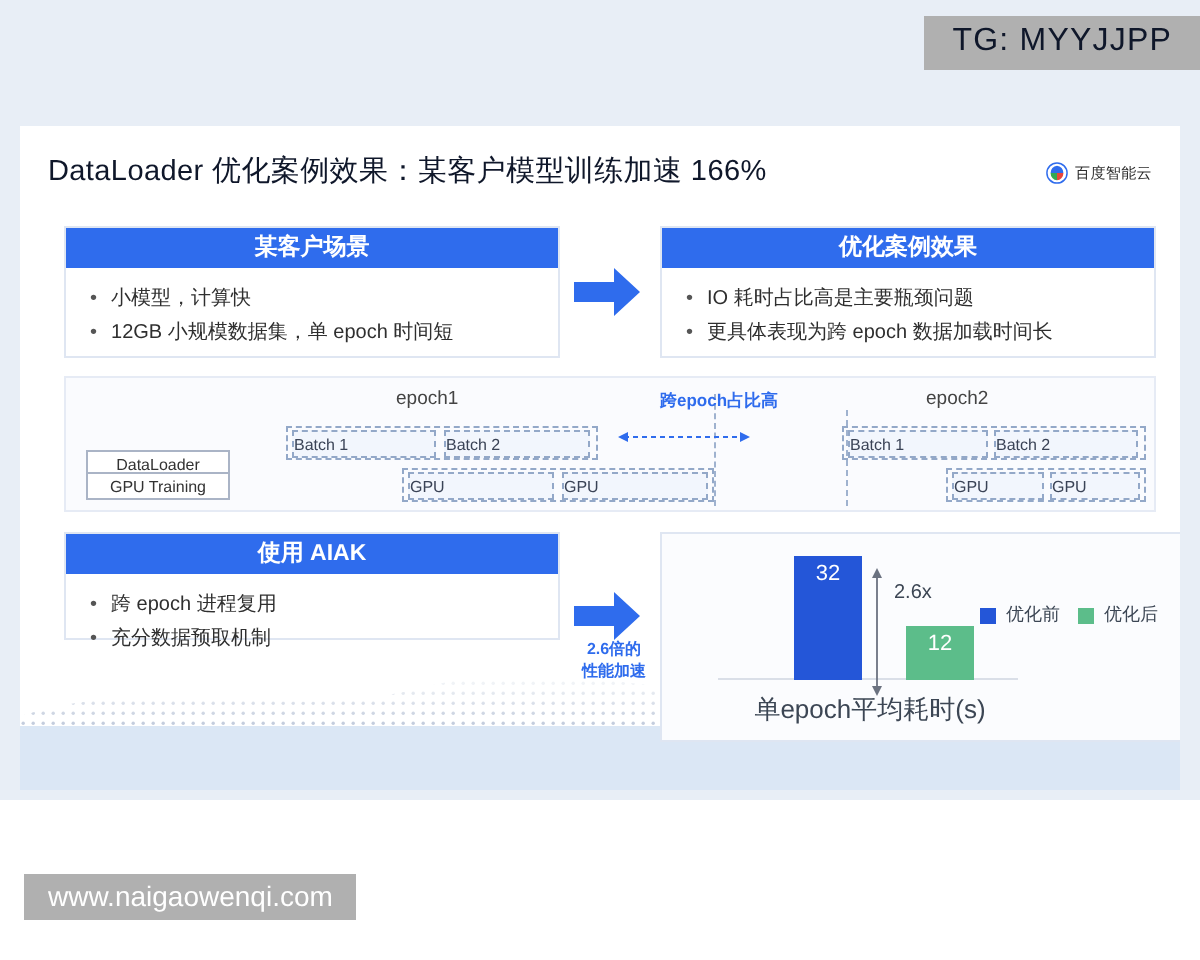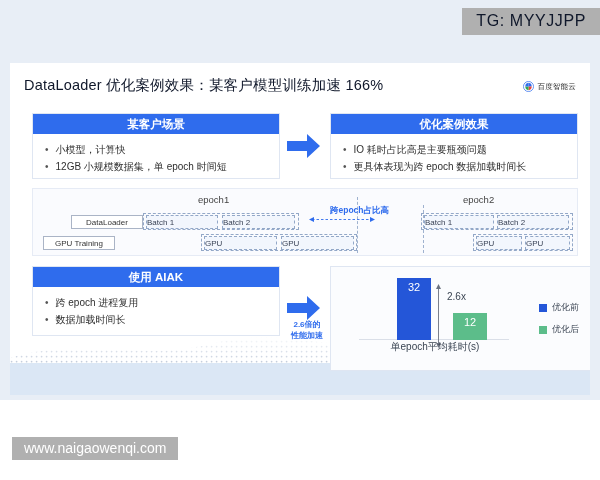--- a/index.html
+++ b/index.html
@@ -67,21 +67,21 @@
     display: flex; align-items: flex-start; gap: 7px;
     font-size: 10px; color: #2f2f2f; line-height: 17px;
   }
   .bullet .dot {
     color: #555; font-size: 10px; line-height: 17px;
   }
 
   
   #box-scene   { left: 22px;  top: 50px;  width: 248px; height: 66px; }
   #box-problem { left: 320px; top: 50px;  width: 248px; height: 66px; }
-  #box-aiak    { left: 22px;  top: 203px; width: 248px; height: 70px; }
+  #box-aiak    { left: 22px;  top: 203px; width: 248px; height: 54px; }
   #box-chart   { left: 320px; top: 203px; width: 268px; height: 105px;
                  background:#fbfcfe; }
 
   
   .arrow-right {
     position: absolute;
     width: 0; height: 0;
     color: #2f6ced;
   }
   .arrow-svg { display: block; }
@@ -102,21 +102,21 @@
     background: #fafbfe; border: 1px solid #e6ebf5;
   }
   .tl-label {
     position: absolute;
     width: 72px; height: 14px;
     border: 1px solid #aab4c6;
     background: #ffffff;
     font-size: 8px; color: #333;
     text-align: center; line-height: 13px;
   }
-  #tl-label-dl  { left: 10px; top: 26px; margin-left: 28px; }
+  #tl-label-dl  { left: 10px; top: 36px; }
   #tl-label-gpu { left: 10px; top: 47px; }
 
   .epoch-title {
     position: absolute; font-size: 9.5px; color: #444;
     top: 5px;
   }
   #epoch1-title { left: 165px; }
   #epoch2-title { left: 430px; }
 
   .tl-chip {
@@ -129,21 +129,21 @@
   .tl-group {
     position: absolute; height: 17px;
     border: 1px dashed #93a8c8;
     background: transparent;
   }
   .vsep {
     position: absolute; width: 0; border-left: 1px dashed #9fb2cf;
   }
   .gap-label {
     position: absolute; font-size: 8.5px; color: #2f6ced; font-weight: bold;
-    top: 16px; left: 297px;
+    top: 6px; left: 297px;
   }
   .gap-arrow {
     position: absolute; top: 20px; left: 276px; width: 65px; height: 7px;
   }
 
   
   .chart-area { position: absolute; inset: 0; }
   .bar {
     position: absolute; bottom: 30px;
     text-align: center;
@@ -155,26 +155,26 @@
   .axis-line {
     position: absolute; left: 28px; bottom: 30px; width: 150px;
     border-top: 1px solid #dadfe8;
   }
   .ratio-label {
     position: absolute; left: 116px; top: 24px;
     font-size: 10px; color: #3c4654;
   }
   .ratio-arrow { position: absolute; left: 104px; top: 17px; }
   .chart-xlabel {
-    position: absolute; left: 30px; bottom: 16px; width: 148px;
-    text-align: center; font-size: 10px; color: #3c4654;
+    position: absolute; left: 30px; bottom: 6px; width: 148px;
+    text-align: center; font-size: 13px; color: #3c4654;
   }
   .legend {
     position: absolute; right: 18px; top: 34px;
-    display: flex; flex-direction: column; gap: 9px;
+    display: flex; flex-direction: row; gap: 9px;
   }
   .legend-item { display: flex; align-items: center; gap: 5px; }
   .legend-swatch { width: 8px; height: 8px; display: block; }
   .legend-text { font-size: 9px; color: #3c4654; }
 
   
   .decor {
     position: absolute; left: 0; bottom: 0; width: 580px; height: 95px;
     pointer-events: none;
   }
@@ -304,21 +304,21 @@
 
     <div class="card" id="box-aiak">
       <div class="card-head">使用 AIAK</div>
       <div class="bullets">
         <div class="bullet">
           <span class="dot">•</span>
           <span>跨 epoch 进程复用</span>
         </div>
         <div class="bullet">
           <span class="dot">•</span>
-          <span>数据加载时间长</span>
+          <span>充分数据预取机制</span>
         </div>
       </div>
     </div>
 
     <div class="arrow-right" id="arrow-bot">
       <svg class="arrow-svg" width="34" height="26" viewBox="0 0 34 26" xmlns="http://www.w3.org/2000/svg">
         <path d="M0,8 L20,8 L20,1 L33,13 L20,25 L20,18 L0,18 Z" fill="#2f6ced"></path>
       </svg>
     </div>
     <div class="arrow-caption">

